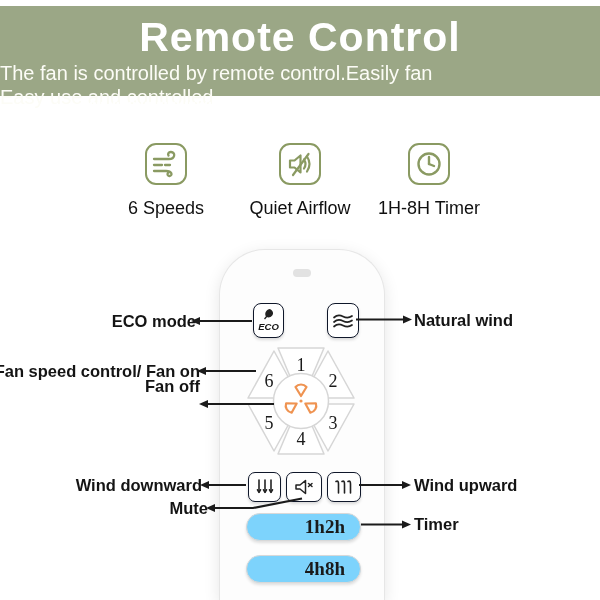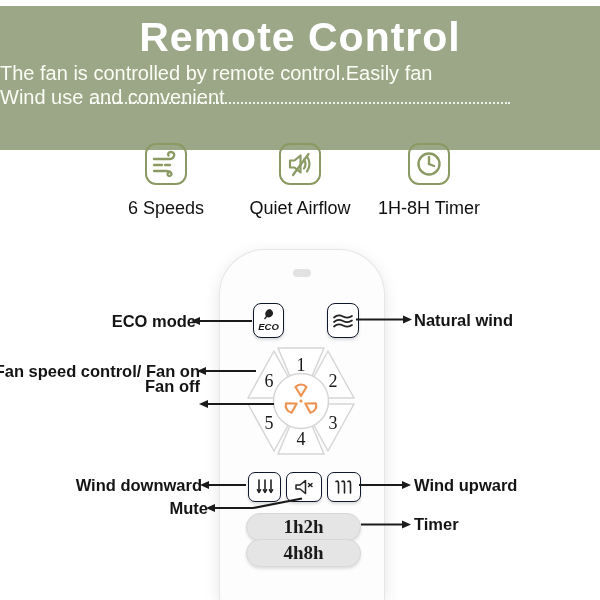--- a/index.html
+++ b/index.html
@@ -1,21 +1,21 @@
 <!DOCTYPE html>
 <html><head>
 <meta charset="utf-8">
 <style>
   html,body{margin:0;padding:0;background:#ffffff;}
   #canvas{
     position:relative;width:600px;height:600px;overflow:hidden;
     background:#ffffff;font-family:"Liberation Sans",sans-serif;
   }
   
-  .banner{position:absolute;left:0;top:6px;width:600px;height:144px;background:#9ba786;}
+  .banner{position:absolute;left:0;top:6px;width:600px;height:90px;background:#9ba786;}
   .banner-title{position:absolute;left:0;top:8px;width:100%;text-align:center;
     color:#ffffff;font-size:41px;font-weight:700;letter-spacing:1px;}
   .banner-sub{position:absolute;left:0;width:100%;text-align:left;color:#fcfcf6;font-size:20px;}
   .banner-sub.s1{top:56px;}
   .banner-sub.s2{top:80px;}
   .banner-divider{position:absolute;left:90px;top:96px;width:420px;height:0;
     border-top:2px dotted rgba(255,255,255,.85);}
   
   .feature{position:absolute;top:143px;width:140px;text-align:center;}
   .feature .box{display:inline-block;width:38px;height:38px;border:2.5px solid #8a9a62;
@@ -29,40 +29,40 @@
   .indicator{position:absolute;left:73px;top:19px;width:18px;height:8px;border-radius:4px;
     background:#e2e2e2;}
   .rbtn{position:absolute;background:#ffffff;border:1px solid #0f172a;border-radius:8px;
     box-shadow:0 2px 3px rgba(0,0,0,.14);display:flex;align-items:center;justify-content:center;}
   .btn-eco{left:33px;top:53px;width:29px;height:33px;}
   .btn-wave{left:107px;top:53px;width:30px;height:33px;}
   .btn-wdown{left:28px;top:222px;width:31px;height:28px;border-radius:7px;}
   .btn-mute{left:66px;top:222px;width:34px;height:28px;border-radius:7px;}
   .btn-wup{left:107px;top:222px;width:32px;height:28px;border-radius:7px;}
   .pill{position:absolute;left:26px;width:115px;height:28px;border-radius:14px;
-    background:#e5e5e5;border:1px solid #d8d8d8;box-shadow:0 2px 3px rgba(0,0,0,.12);
-    display:flex;align-items:center;justify-content:center;padding:0 15px;box-sizing:border-box;
+    background:#7dd3fc;border:1px solid #d8d8d8;box-shadow:0 2px 3px rgba(0,0,0,.12);
+    display:flex;align-items:center;justify-content:flex-end;padding:0 15px;box-sizing:border-box;
     font-family:"Liberation Serif",serif;font-size:19px;font-weight:700;color:#1a1a1a;}
   .pill.row1{top:263px;}
-  .pill.row2{top:289px;}
+  .pill.row2{top:305px;}
   .keypad{position:absolute;left:24px;top:95px;width:114px;height:112px;}
   
   .callout{position:absolute;font-size:16.5px;font-weight:600;color:#141414;white-space:nowrap;}
   
   .lines{position:absolute;left:0;top:0;width:600px;height:600px;pointer-events:none;}
 </style>
 </head>
 <body>
 
 <div id="canvas">
 
   <div class="banner">
     <div class="banner-title">Remote Control</div>
     <div class="banner-sub s1">The fan  is controlled by remote control.Easily fan</div>
-    <div class="banner-sub s2">Wind use and convenient</div>
+    <div class="banner-sub s2">Easy use and controlled</div>
     <div class="banner-divider"></div>
   </div>
 
   <div class="feature" style="left:96px;">
     <span class="box">
       <svg width="38" height="38" viewBox="0 0 38 38" fill="none" stroke="#8a9a62" stroke-width="2.3" stroke-linecap="round">
         <path d="M7 14 H22 C28 14 29 7.5 24 7 C21.5 6.8 20.5 9 21.5 10.5"></path>
         <path d="M7 20 H15"></path>
           <path d="M18 20 H23"></path>
         <path d="M7 26 H19 C25 26 26 30.5 22.5 31 C20.5 31.2 20 29 21 28"></path>

